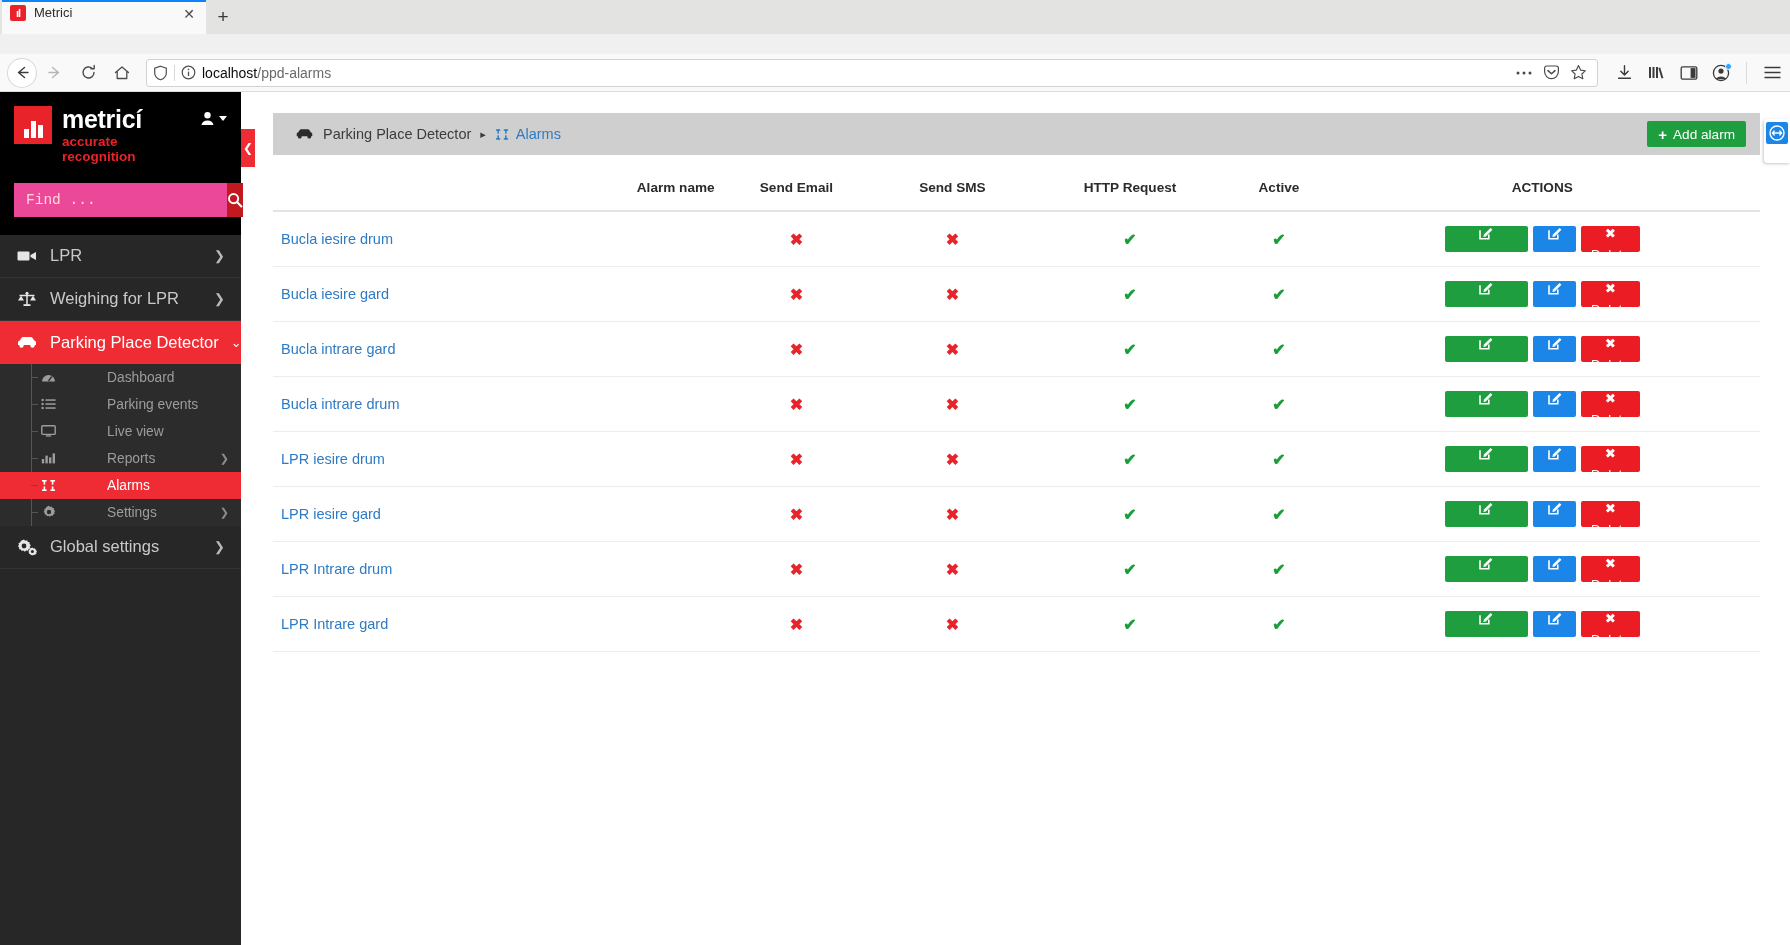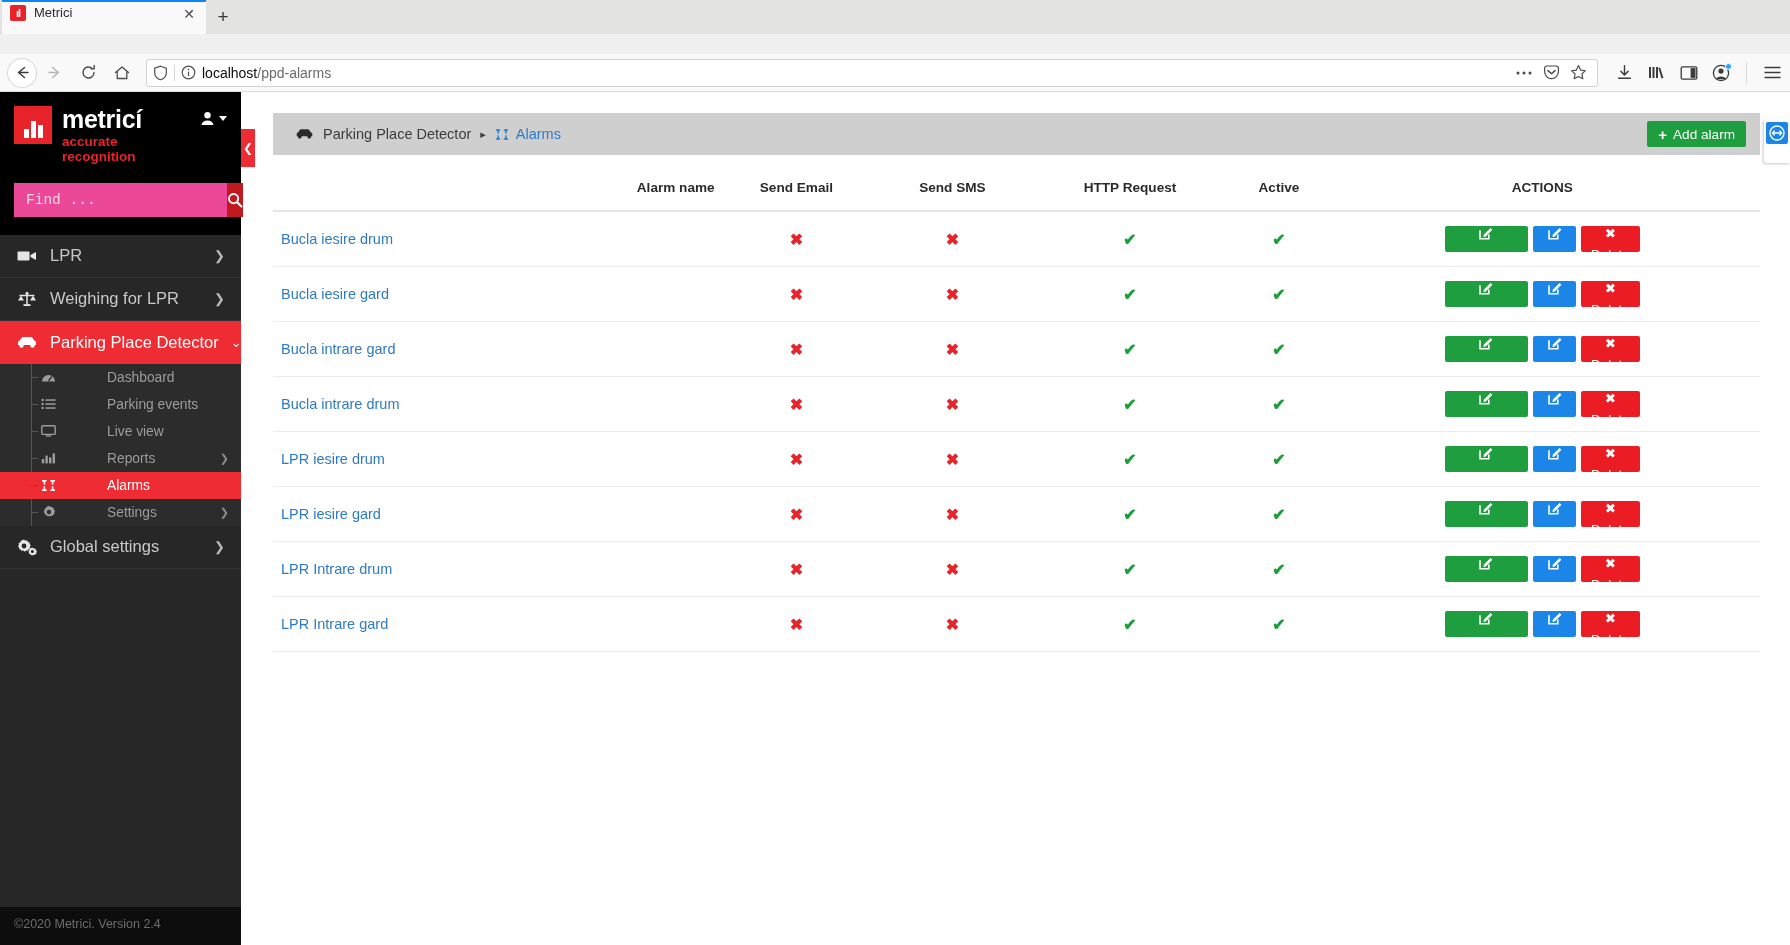--- a/index.html
+++ b/index.html
@@ -428,21 +428,20 @@
                 <circle cx="8" cy="8" r="2.4" fill="#272727"></circle>
                 <path d="M16.4 9.6 l0.9 0.8 1.2 -0.3 0.5 1.1 1.2 0.2 -0.1 1.2 0.9 0.7 -0.7 0.9 0.3 1.2 -1.1 0.5 -0.5 1.1 -1.2 -0.2 -0.9 0.8 -0.9 -0.7 -1.2 0.3 -0.5 -1.1 -1.2 -0.2 0.1 -1.2 -0.9 -0.8 0.7 -0.9 -0.3 -1.2 1.1 -0.4 0.5 -1.1z" fill="#e6e6e6"></path>
                 <circle cx="16.4" cy="13.6" r="1.5" fill="#272727"></circle>
               </svg>
           </span>
           <span class="ntext">Global settings</span>
           <span class="chev">❯</span>
         </div>
       </div>
 
-      <div class="footer-copy">©2020 Metrici. Version 2.4</div>
 
       <div class="collapse-tab">❮</div>
     </div>
 
     <div class="content">
 
       <div class="breadcrumb-bar">
         <div class="crumbs">
           <span class="cicon">
             <svg width="19" height="12" viewBox="0 0 22 13">

